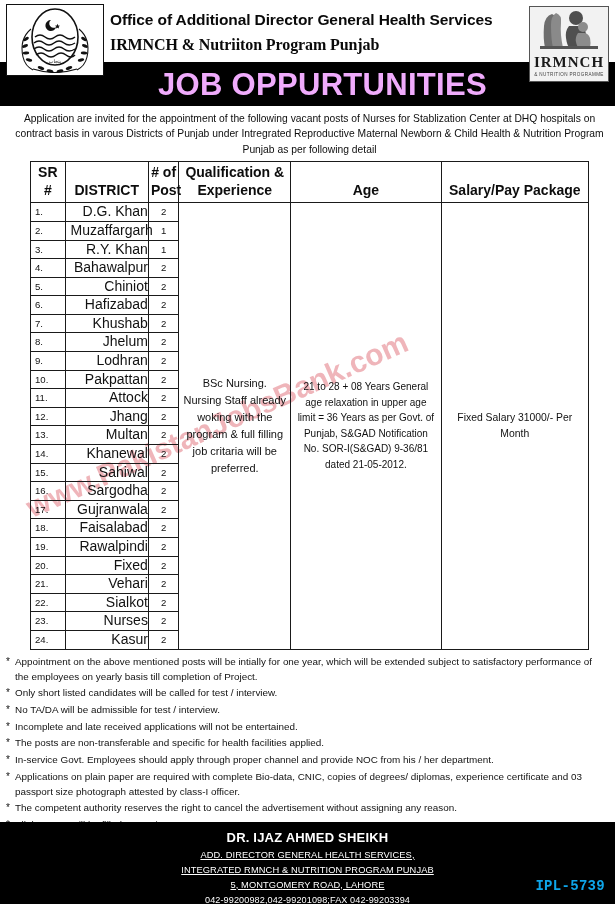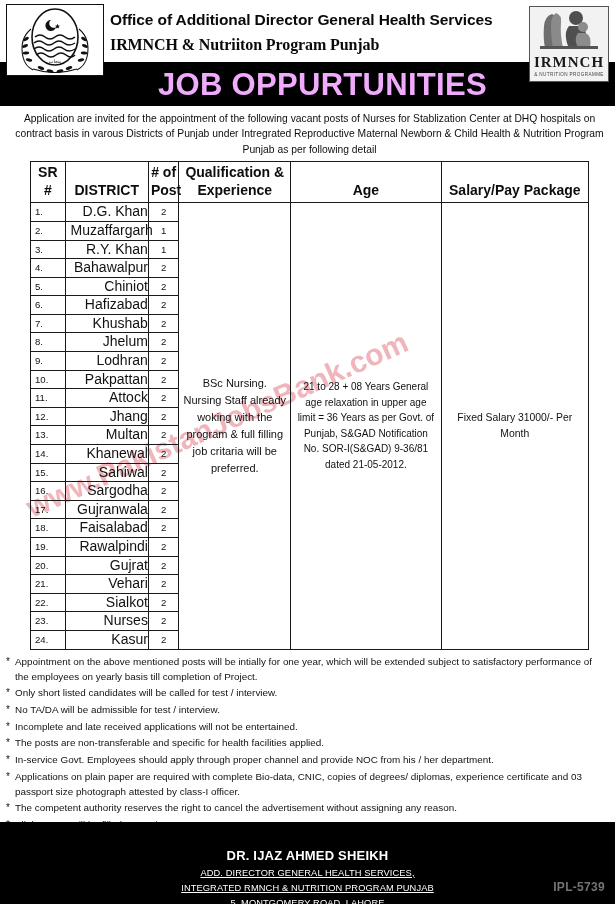--- a/index.html
+++ b/index.html
@@ -268,21 +268,21 @@
   #footer {
     position: absolute;
     left: 0;
     right: 0;
     bottom: 0;
     height: 82px;
     background: #000000;
     z-index: 9;
     color: #ffffff;
     text-align: center;
-    padding-top: 24px;
+    padding-top: 6px;
     box-sizing: border-box;
   }
   #footer .sign-name {
     font-size: 13px;
     font-weight: 700;
     letter-spacing: 0.2px;
     line-height: 1.5;
   }
   #footer .sign-line {
     font-size: 9.3px;
@@ -292,25 +292,25 @@
   }
   #footer .sign-phone {
     font-size: 9.1px;
     letter-spacing: 0.1px;
     line-height: 1.7;
   }
   #footer .ipl {
     position: absolute;
     right: 10px;
     bottom: 10px;
-    font-family: Liberation Sans, sans-serif;
-    font-size: 12px;
+    font-family: Liberation Mono, monospace;
+    font-size: 14px;
     font-weight: 700;
     letter-spacing: 0.3px;
-    color: #737373;
+    color: #0ea5e9;
   }
 </style>
 </head>
 <body>
 
 <div id="page">
 
   <div id="watermark">
     <div class="wm-text">www.PakistanJobsBank.com</div>
   </div>
@@ -506,21 +506,21 @@
             <td class="dist">Faisalabad</td>
             <td class="post">2</td>
           </tr>
           <tr>
             <td class="sr">19.</td>
             <td class="dist">Rawalpindi</td>
             <td class="post">2</td>
           </tr>
           <tr>
             <td class="sr">20.</td>
-            <td class="dist">Gujrat</td>
+            <td class="dist">Fixed</td>
             <td class="post">2</td>
           </tr>
           <tr>
             <td class="sr">21.</td>
             <td class="dist">Vehari</td>
             <td class="post">2</td>
           </tr>
           <tr>
             <td class="sr">22.</td>
             <td class="dist">Sialkot</td>

